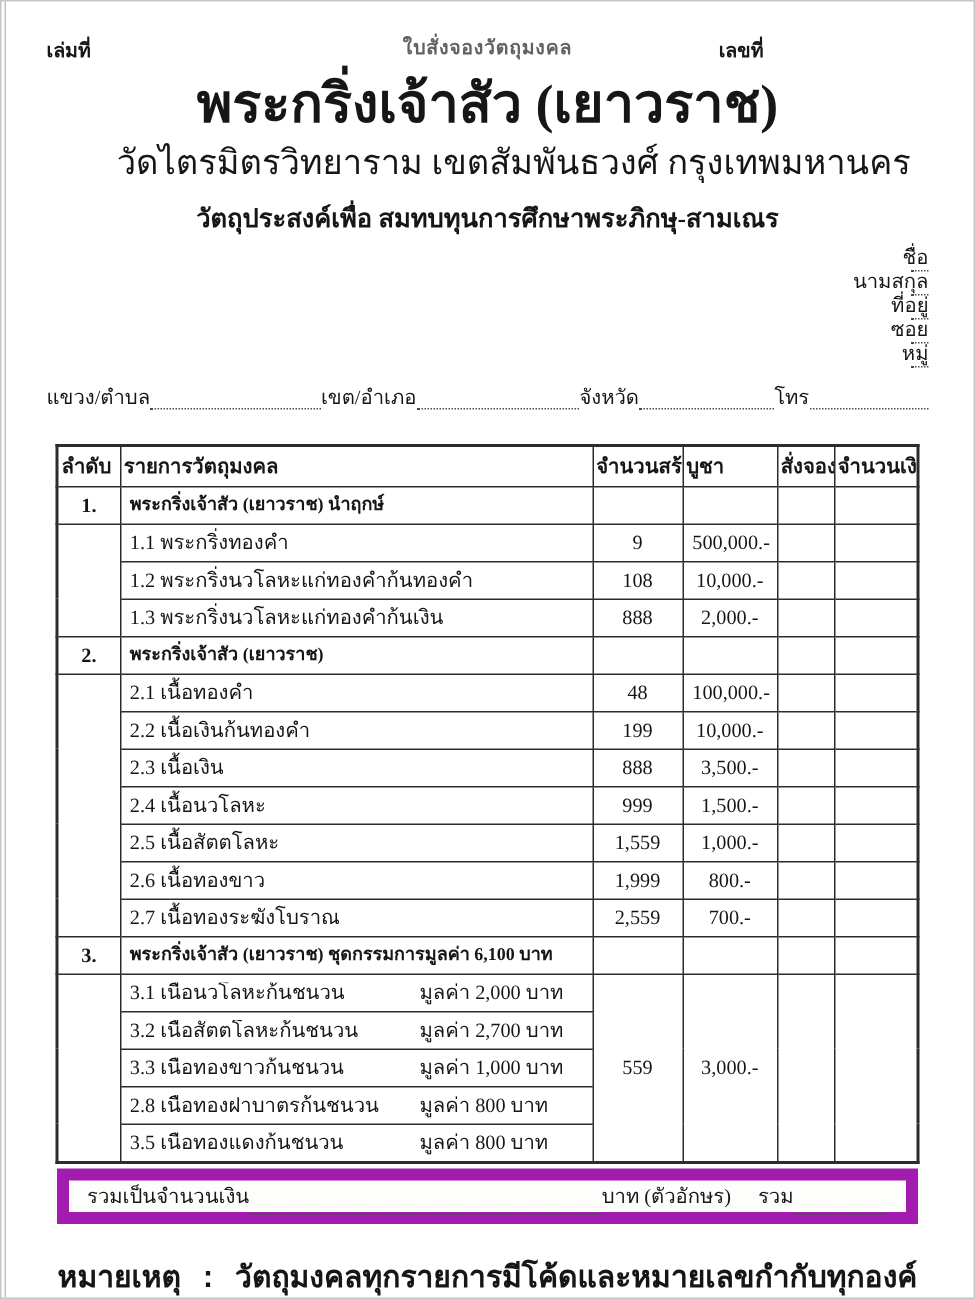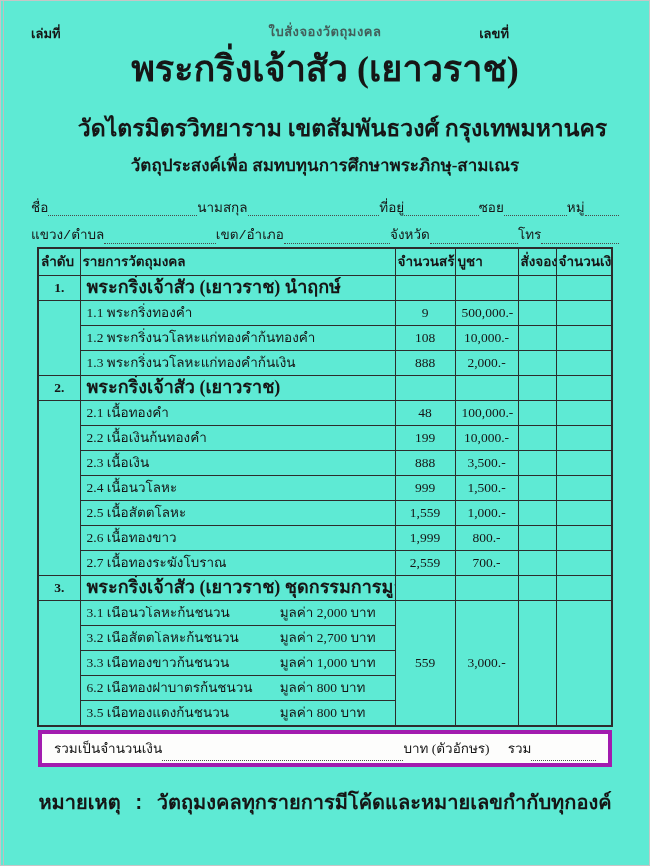--- a/index.html
+++ b/index.html
@@ -1,52 +1,52 @@
 <!DOCTYPE html>
 <html lang="th"><head>
 <meta charset="utf-8">
 <style>
   html,body{margin:0;padding:0;background:#e9e9e9;}
   .page{
     position:relative;width:650px;height:866px;margin:0 auto;
-    background:#5eead4;border:1px solid #c6c6c6;box-sizing:border-box;
+    background:#ffffff;border:1px solid #c6c6c6;box-sizing:border-box;
     font-family:"Liberation Serif","DejaVu Serif",serif;color:#161616;
     overflow:hidden;
   }
   .page::before{content:"";position:absolute;left:2px;top:0;bottom:0;width:1px;background:#bfbfbf;}
   
   .top-row{position:relative;height:20px;margin:22px 30px 0 30px;font-size:13px;}
   .top-row .left{position:absolute;left:0;top:0;font-weight:bold;}
   .top-row .center{position:absolute;left:50%;top:-2px;transform:translateX(-50%);
     font-weight:bold;color:#3c3c3c;opacity:.8;letter-spacing:.5px;}
   .top-row .right{position:absolute;right:110px;top:0;font-weight:bold;}
   
   .title{ text-align:center;font-size:36px;font-weight:bold;line-height:1.15;margin-top:6px;}
-  .subtitle{text-align:center;font-size:23px;font-weight:bold;margin-top:20px;padding-left:35px;}
+  .subtitle{text-align:center;font-size:23px;font-weight:normal;margin-top:0;padding-left:35px;}
   .purpose{ text-align:center;font-size:17px;font-weight:bold;margin-top:5px;}
   
   .field-row{display:flex;align-items:flex-end;margin:0 30px;font-size:13.5px;line-height:1.1;}
-  .field-row.first{margin-top:22px;}
-  .field-row.second{margin-top:13px;margin-bottom:3px;font-family:Liberation Mono, monospace;}
+  .field-row.first{margin-top:7px;flex-direction:column;}
+  .field-row.second{margin-top:13px;margin-bottom:23px;}
   .lbl{white-space:nowrap;}
   .dots{border-bottom:1.5px dotted #4a4a4a;height:1.05em;min-width:12px;}
   
   table.order{border-collapse:collapse;table-layout:fixed;width:574px;margin-left:36px;
     border:2px solid #2c2c2c;font-size:13.5px;}
   table.order td{border:1px solid #2c2c2c;padding:0 6px;height:24px;line-height:1.05;
     overflow:hidden;white-space:nowrap;}
   table.order td.head{font-weight:bold;padding:2px 2px;height:22px;}
   table.order td.c{text-align:center;}
-  table.order td.cat{font-weight:bold;font-size:18px;}
+  table.order td.cat{font-weight:bold;font-size:12px;}
   table.order td.no{font-weight:bold;text-align:center;}
   .split{display:flex;width:100%;gap:21px;}
   .split .n{width:57%;white-space:nowrap;overflow:hidden;}
   .split .v{flex:1;white-space:nowrap;}
   
-  .sum-box{width:574px;margin:3px 0 0 37px;border:4px solid #a21caf;box-sizing:border-box;
+  .sum-box{width:574px;margin:3px 0 0 37px;border:8px solid #a21caf;box-sizing:border-box;
     height:37px;display:flex;align-items:center;padding:0 12px;font-size:13.5px;background:#fdfdfc;}
   .sum-box .dots{align-self:center;margin-top:10px;}
   .sp18{width:18px;}
   
   .note{text-align:center;font-weight:bold;font-size:20px;margin-top:19px;font-family:Liberation Mono, monospace;}
   
   .sign-row{display:flex;align-items:flex-end;margin:48px 28px 0 30px;font-size:13.5px;font-style:italic;}
 </style>
 </head>
 <body>
@@ -229,21 +229,21 @@
       <td>
         <div class="split">
           <span class="n">3.3 เนื้อทองขาวก้นชนวน</span>
           <span class="v">มูลค่า 1,000 บาท</span>
         </div>
       </td>
     </tr>
     <tr>
       <td>
         <div class="split">
-          <span class="n">6.2 เนื้อทองฝาบาตรก้นชนวน</span>
+          <span class="n">2.8 เนื้อทองฝาบาตรก้นชนวน</span>
           <span class="v">มูลค่า 800 บาท</span>
         </div>
       </td>
     </tr>
     <tr>
       <td>
         <div class="split">
           <span class="n">3.5 เนื้อทองแดงก้นชนวน</span>
           <span class="v">มูลค่า 800 บาท</span>
         </div>

